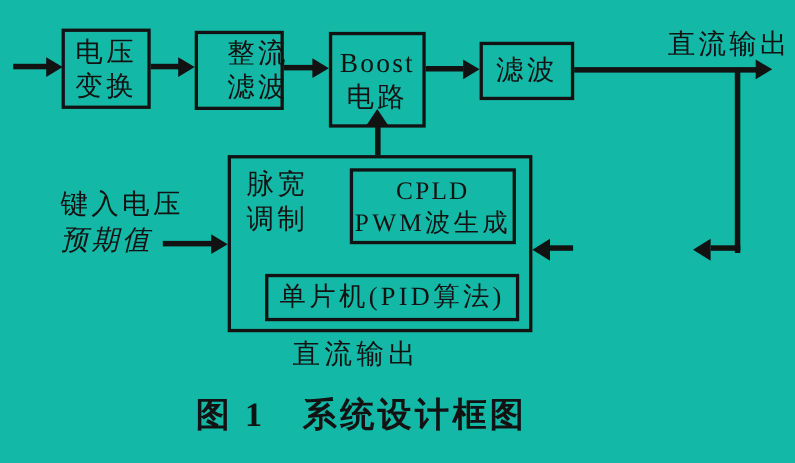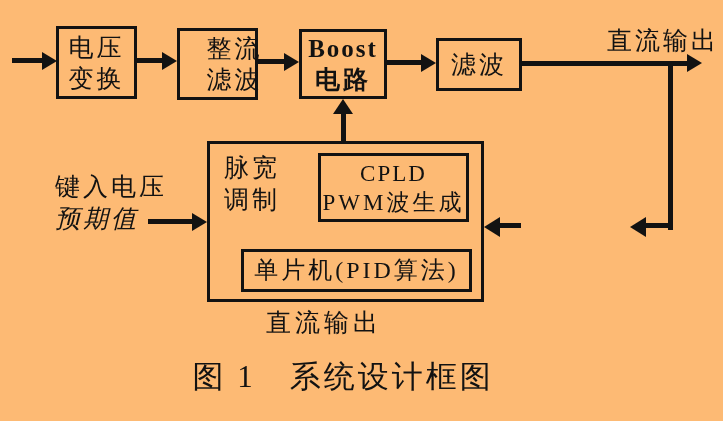--- a/index.html
+++ b/index.html
@@ -1,20 +1,20 @@
 <!DOCTYPE html>
 <html><head>
 <meta charset="utf-8">
 <style>
   html, body { margin: 0; padding: 0; }
   .canvas {
     position: relative;
     width: 723px;
     height: 421px;
-    background: #fdba74;
+    background: #14b8a6;
     font-family: "Liberation Serif", "DejaVu Serif", serif;
     color: #121212;
     overflow: hidden;
   }
   .box {
     position: absolute;
     border: 3px solid #121212;
     box-sizing: border-box;
     display: flex;
     flex-direction: column;
@@ -54,23 +54,22 @@
   .freetext {
     position: absolute;
     font-size: 25px;
     line-height: 32px;
     letter-spacing: 3px;
     white-space: nowrap;
   }
   .caption {
     position: absolute;
     font-size: 31px;
-    font-weight: normal;
+    font-weight: bold;
     letter-spacing: 3px;
-    text-align: center;
     white-space: nowrap;
   }
 </style>
 </head>
 <body>
 
 <div class="canvas">
 
   <div class="hline" style="left:12px; top:58px; width:32px;"></div>
   <div class="head-right" style="left:42px; top:52px;"></div>
@@ -84,21 +83,21 @@
   <div class="head-right" style="left:162px; top:52px;"></div>
 
   <div class="box" style="left:177px; top:28px; width:81px; height:72px;padding-left:34px;">
     <span class="ln">整流</span>
     <span class="ln">滤波</span>
   </div>
 
   <div class="hline" style="left:258px; top:59px; width:27px;"></div>
   <div class="head-right" style="left:284px; top:53px;"></div>
 
-  <div class="box" style="left:299px; top:29px; width:88px; height:70px;font-weight:bold;">
+  <div class="box" style="left:299px; top:29px; width:88px; height:87px;">
     <span class="ln en">Boost</span>
     <span class="ln">电路</span>
   </div>
 
   <div class="hline" style="left:387px; top:60px; width:34px;"></div>
   <div class="head-right" style="left:421px; top:54px;"></div>
 
   <div class="box" style="left:436px; top:38px; width:86px; height:53px;">
     <span class="ln">滤波</span>
   </div>

